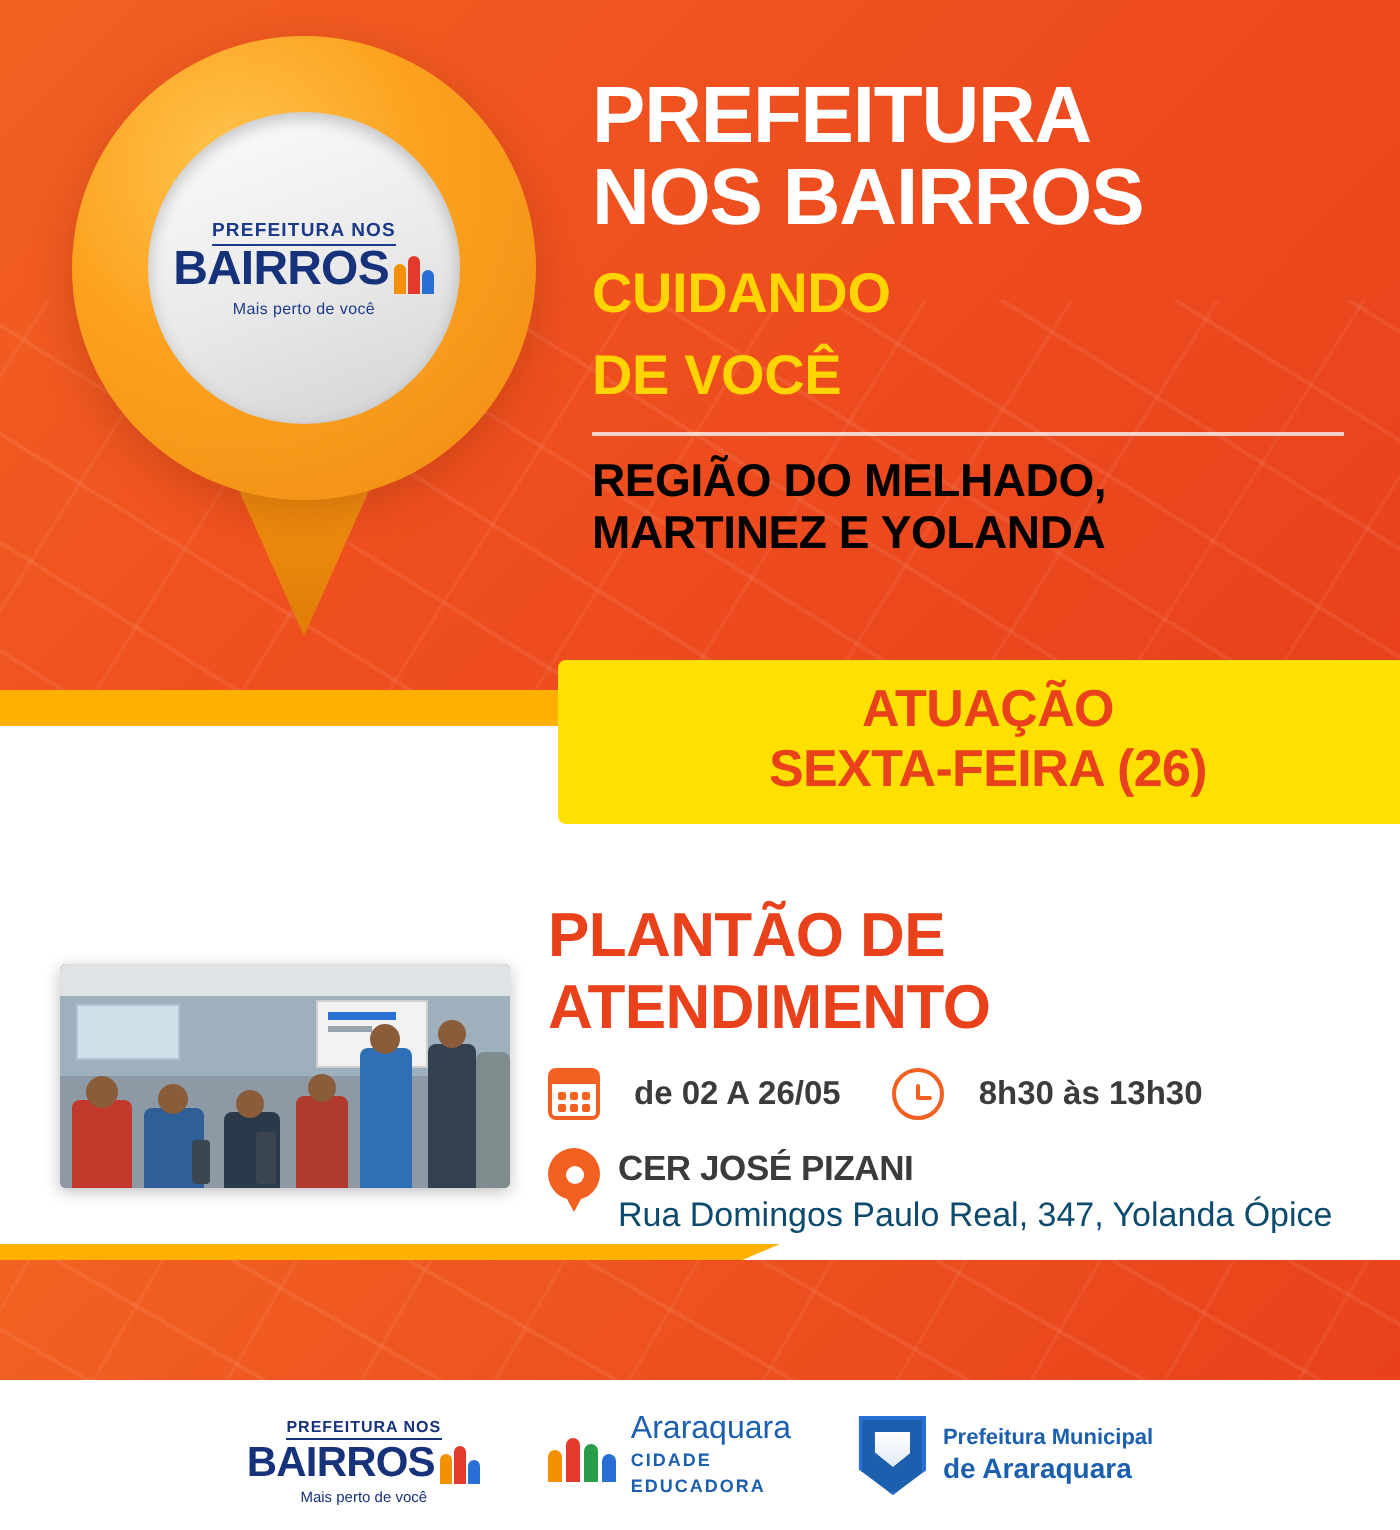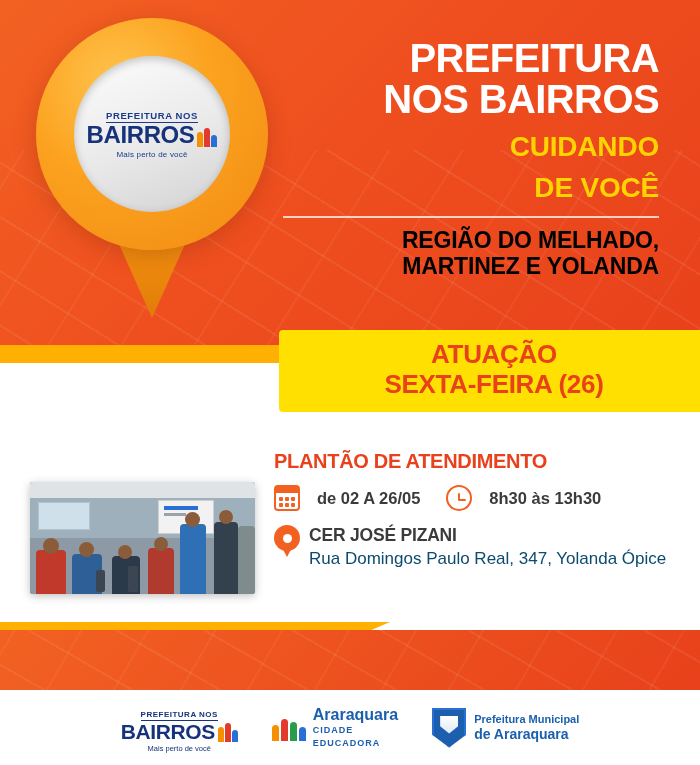--- a/index.html
+++ b/index.html
@@ -98,21 +98,21 @@
     line-height: 1;
   }
   .pl-people { display: flex; align-items: flex-end; gap: 1px; height: 20px; }
   .fig { width: 6px; border-radius: 3px 3px 0 0; }
   .fig.o { background: #f59000; height: 15px; }
   .fig.r { background: #e23b2e; height: 19px; }
   .fig.b { background: #2a6fd6; height: 12px; }
   .pl-sub { font-size: 8px; color: #1b3a8a; margin-top: 3px; letter-spacing: 0.2px; }
 
   
-  .headline { position: absolute; left: 283px; top: 38px; width: 376px; text-align: right; }
+  .headline { position: absolute; left: 296px; top: 38px; width: 376px; }
   .h1 {
     font-size: 40px; line-height: 1.02; font-weight: 800; color: #ffffff;
     letter-spacing: -0.6px;
   }
   .h2 {
     margin-top: 12px;
     font-size: 28px; line-height: 1.05; font-weight: 800; color: #ffd400;
     letter-spacing: -0.2px;
   }
   .divider {
@@ -148,21 +148,21 @@
   .ph-board-txt { position: absolute; left: 134px; top: 24px; width: 34px; height: 4px; background: #2a6fd6; }
   .ph-board-txt2 { position: absolute; left: 134px; top: 31px; width: 22px; height: 3px; background: #9aa2aa; }
   .ph-floor { position: absolute; left: 0; top: 56px; width: 100%; height: 56px; background: #8d9aa5; }
   .p-person { position: absolute; border-radius: 4px 4px 0 0; }
   .p-head { position: absolute; border-radius: 50%; background: #8a5c3a; }
   .ph-chair { position: absolute; background: #3c4652; border-radius: 2px; }
 
   
   .info { position: absolute; left: 274px; top: 450px; width: 400px; }
   .info-title {
-    font-size: 20px; font-weight: 800; color: #e8411b; letter-spacing: -0.3px;
+    font-size: 31px; font-weight: 800; color: #e8411b; letter-spacing: -0.3px;
   }
   .info-row { display: flex; align-items: center; margin-top: 12px; }
   .info-row .txt {
     font-size: 16.5px; font-weight: 700; color: #3b3b3b; margin-left: 17px;
   }
   .gap { width: 26px; }
   .icon-sq { width: 26px; height: 26px; flex: 0 0 auto; }
   .cal {
     border: 2.6px solid #f26122; border-radius: 4px; position: relative;
     width: 26px; height: 26px;
@@ -207,21 +207,21 @@
   .fl1 { text-align: center; }
   .fl1-top { font-size: 8px; letter-spacing: 0.5px; color: #16327a; font-weight: 700;
     border-bottom: 1.3px solid #16327a; display: inline-block; padding-bottom: 1px; }
   .fl1-row { display: flex; align-items: flex-end; justify-content: center; gap: 3px; }
   .fl1-main { font-size: 21px; font-weight: 800; color: #16327a; line-height: 1; letter-spacing: -0.4px; }
   .fl1-sub { font-size: 7.5px; color: #16327a; margin-top: 2px; }
   
   .fl2 { display: flex; align-items: center; gap: 7px; }
   .fl2-people { display: flex; align-items: flex-end; gap: 2px; height: 26px; }
   .fl2-people i { width: 7px; border-radius: 4px 4px 0 0; display: block; }
-  .fl2-txt .t1 { font-size: 16px; font-weight: 700; color: #1b5fae; line-height: 1; }
+  .fl2-txt .t1 { font-size: 16px; font-weight: 400; color: #1b5fae; line-height: 1; }
   .fl2-txt .t2 { font-size: 9px; font-weight: 700; color: #1b5fae; letter-spacing: 1px; line-height: 1.15; margin-top: 2px; }
   
   .fl3 { display: flex; align-items: center; gap: 8px; }
   .crest {
     width: 34px; height: 40px; background: #1b5fae; position: relative;
     clip-path: polygon(0 0, 100% 0, 100% 68%, 50% 100%, 0 68%);
     border: 2px solid #2a6fd6;
   }
   .crest::after {
     content: ""; position: absolute; left: 6px; top: 6px; right: 6px; bottom: 12px;

